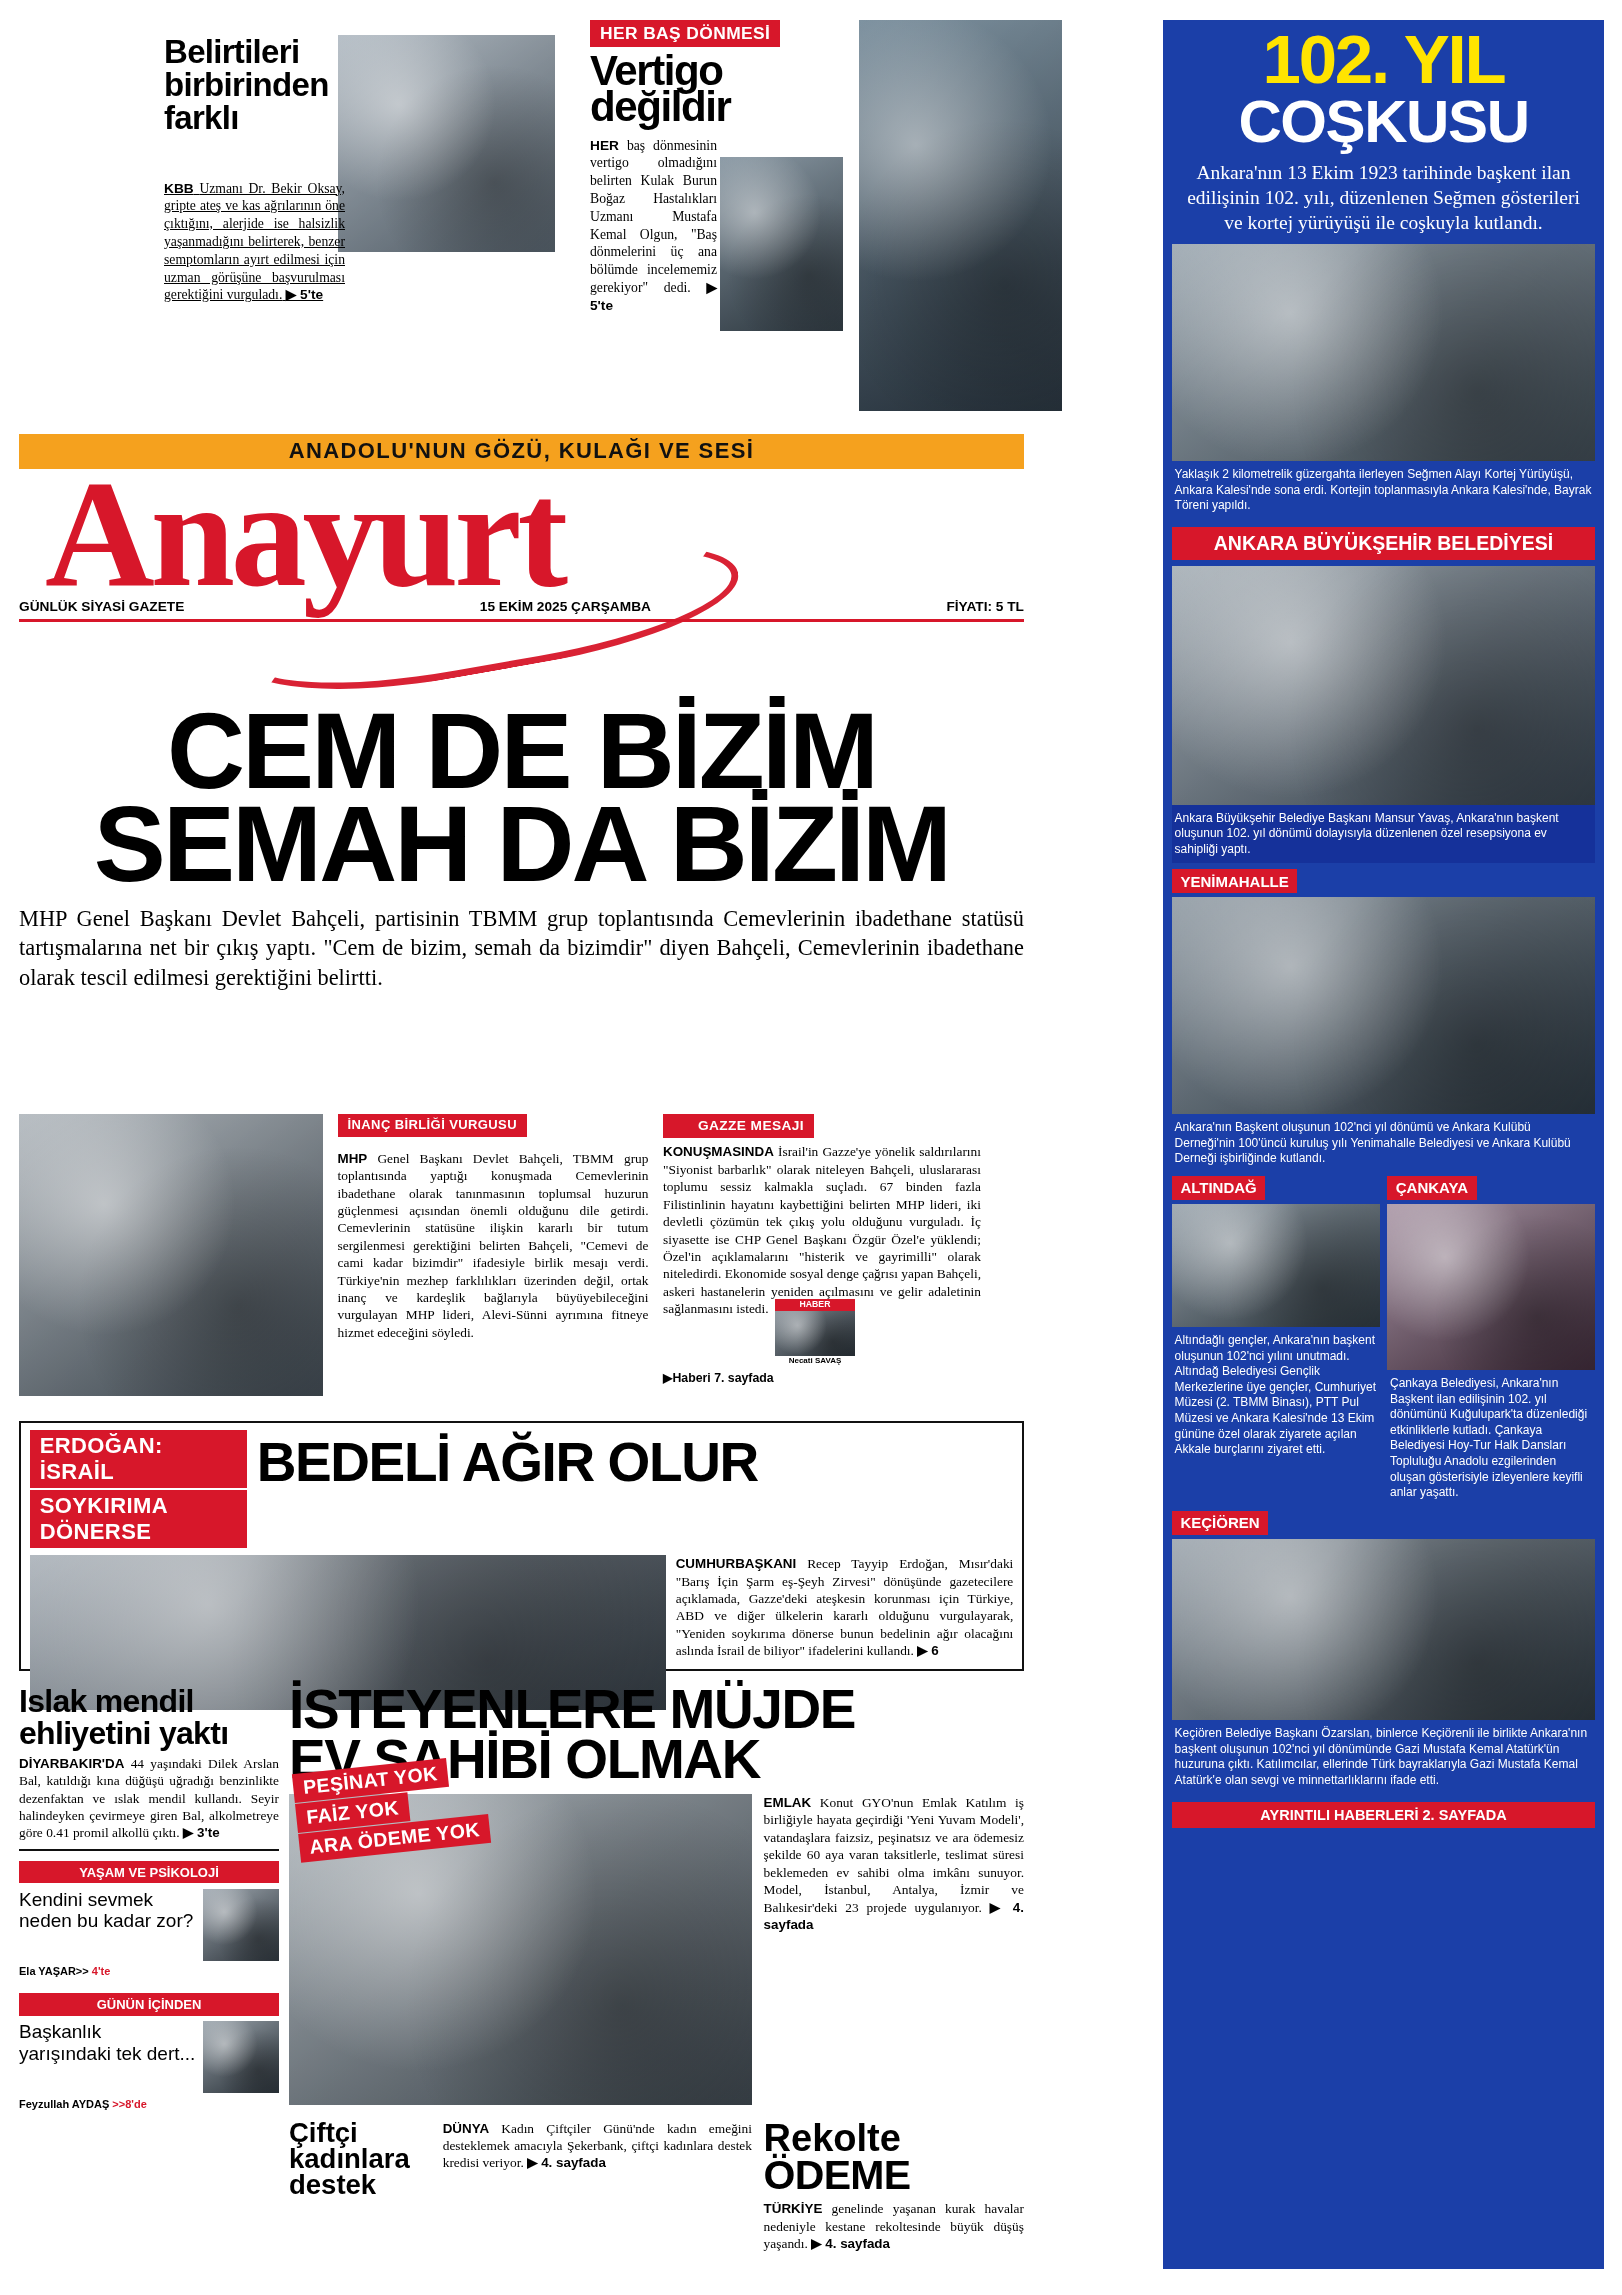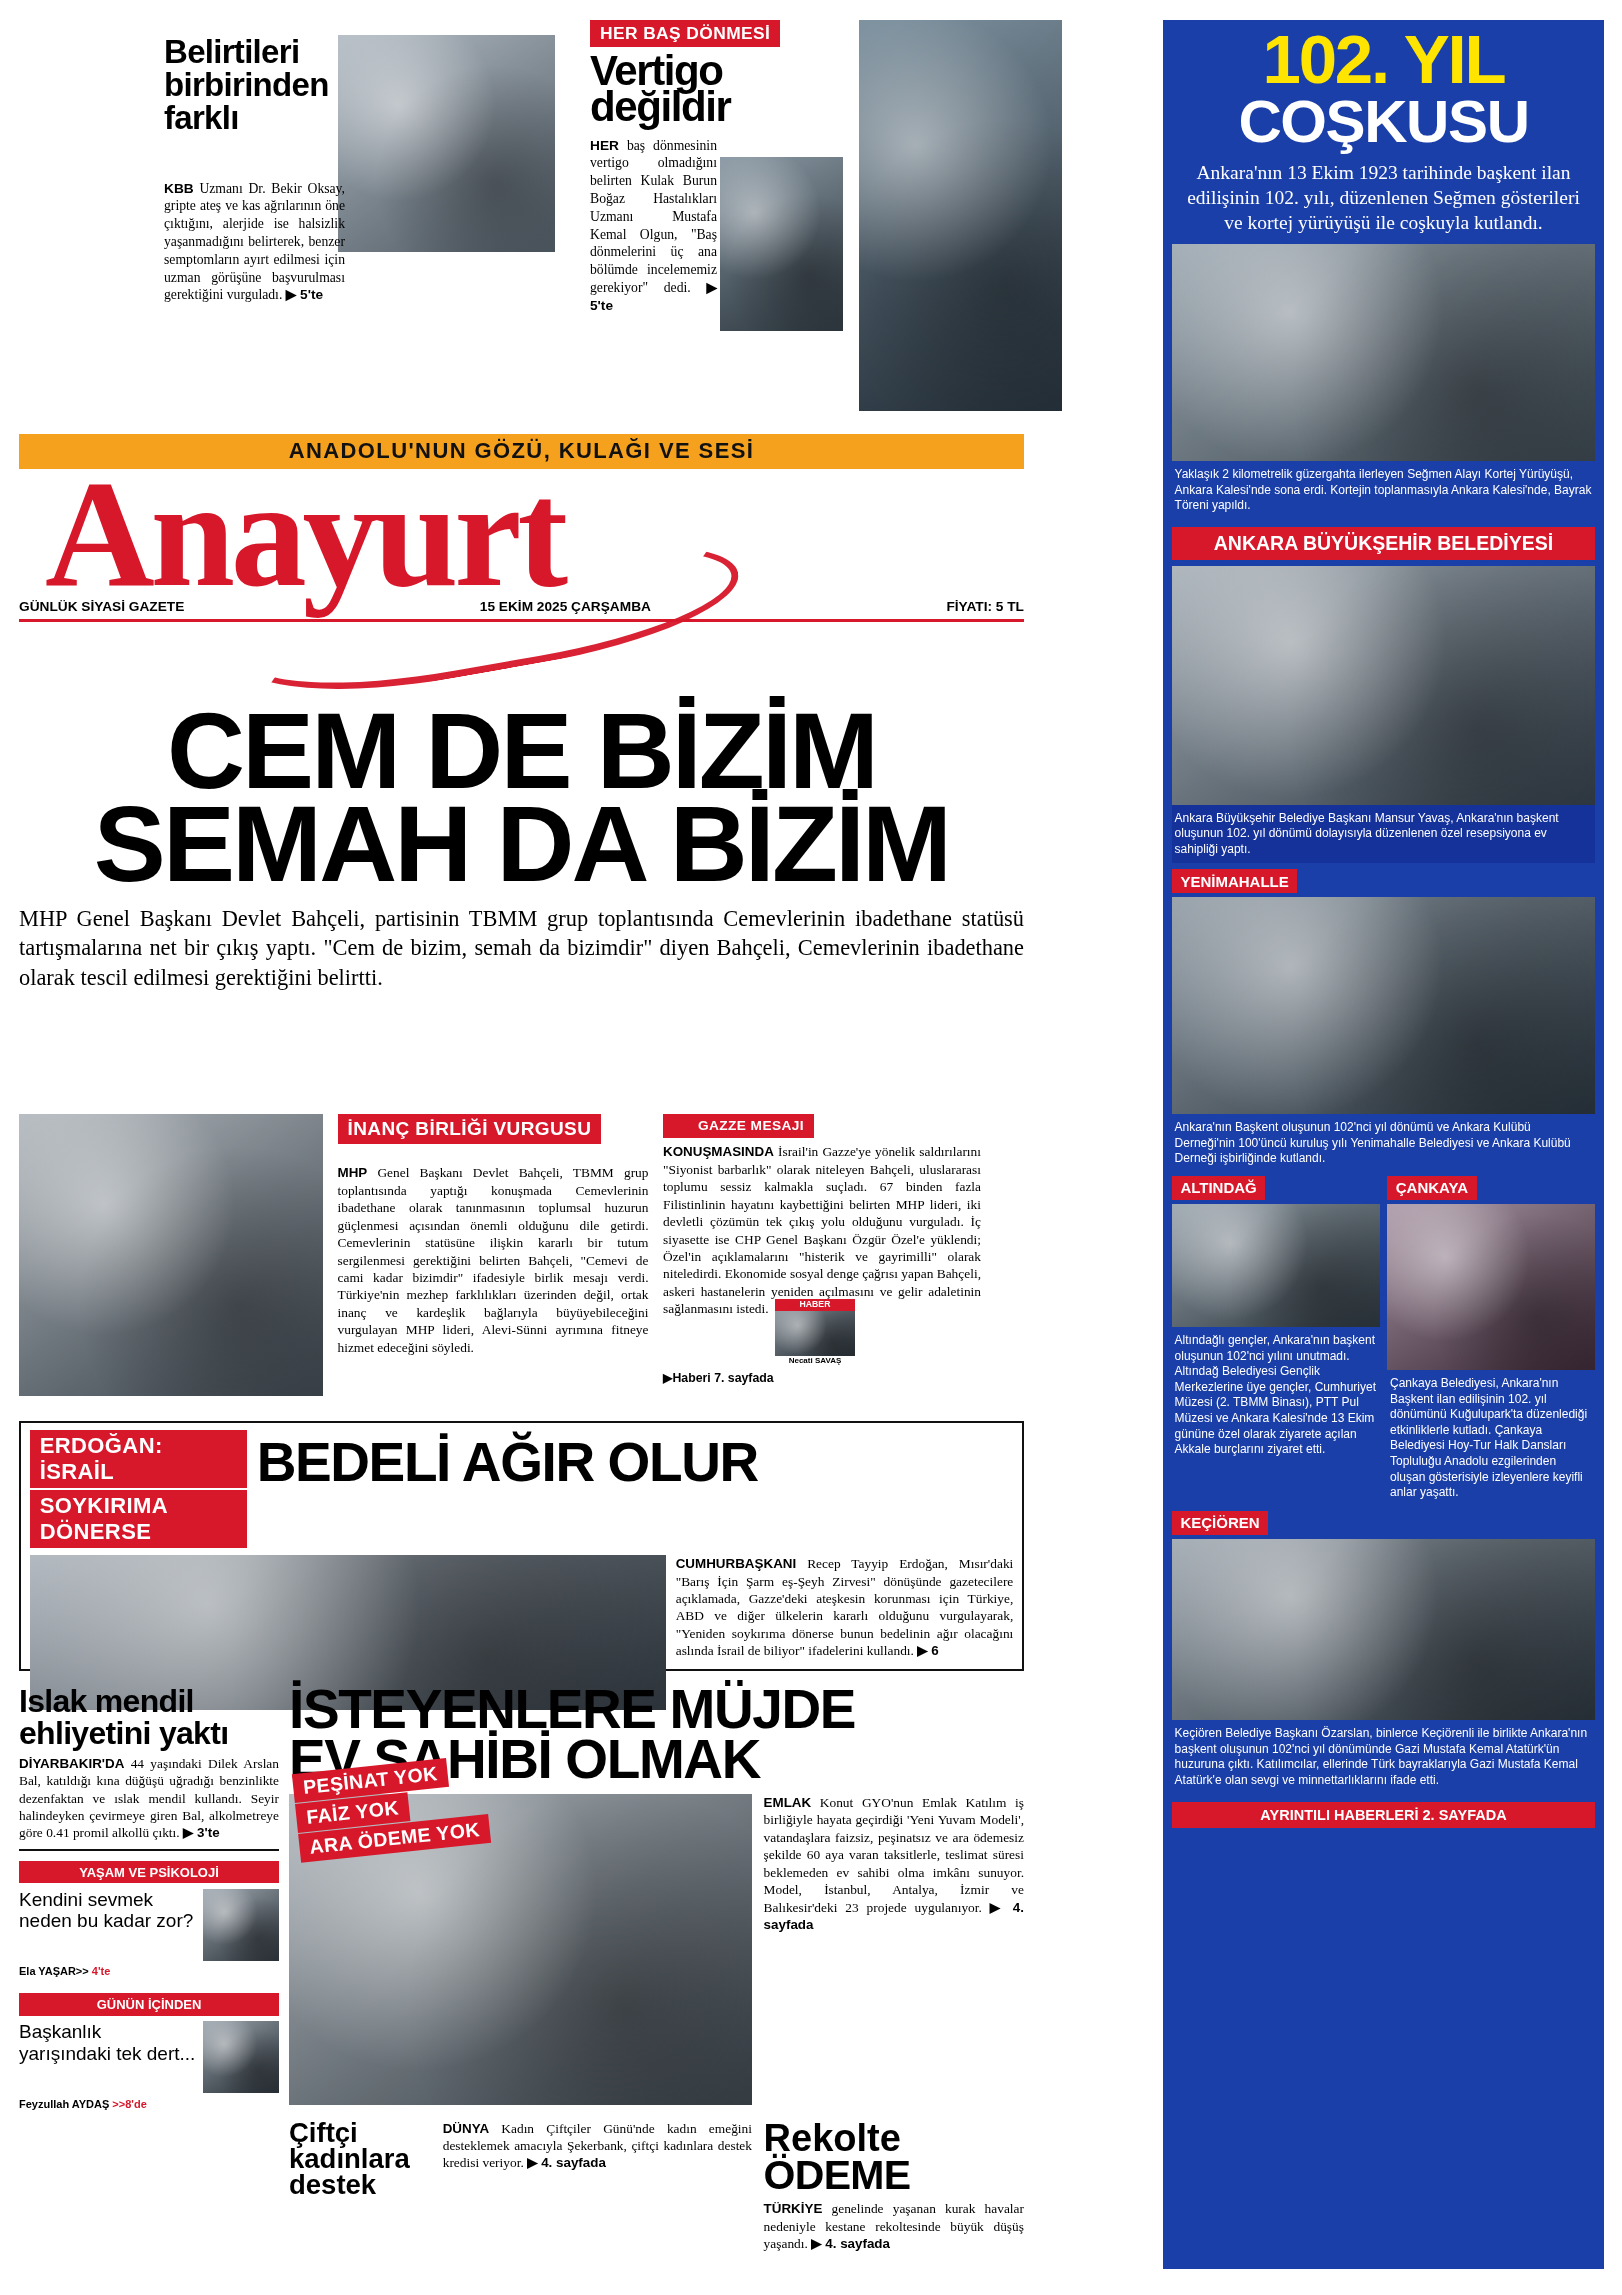--- a/index.html
+++ b/index.html
@@ -30,21 +30,21 @@
 
   
   .topstrip { position: absolute; left: 19px; top: 20px; width: 1585px; height: 383px; }
 
   .top-a { position: absolute; left: 145px; top: 14.5px; width: 391px; height: 369px; }
   .top-a .imgbox { position:absolute; right:0; top:0; width: 217px; height: 217px; }
   .top-a h2 {
     font-family:"Liberation Sans", sans-serif; font-weight:bold; font-size: 33px;
     line-height: 1.0; letter-spacing:-0.7px; width: 181px;
   }
-  .top-a .body { position:absolute; left:0; top: 145px; width: 181px; font-size: 13.7px; line-height: 1.3; text-align: justify; }
+  .top-a .body { position:absolute; left:0; top: 145px; width: 181px; font-size: 13.7px; line-height: 1.3; text-align: justify; text-decoration: underline; }
 
   .top-b { position:absolute; left: 571px; top: 0px; width: 253px; height: 391px; }
   .top-b h2 { font-family:"Liberation Sans", sans-serif; font-weight:bold; font-size: 42px; line-height:.95; margin-top: 4.3px; letter-spacing:-1.4px;}
   .top-b .body { font-size: 13.7px; line-height:1.3; width: 127px; margin-top: 10px; text-align: justify;}
   .top-b .imgbox { position:absolute; right: 0px; top: 137px; width: 123px; height: 174px; }
 
   .top-c { position:absolute; left: 840px; top: 0px; width: 203px; height: 391px; }
 
   
   .rightcol {
@@ -178,21 +178,21 @@
     <h1>SEMAH DA BİZİM</h1>
     <div class="lead">MHP Genel Başkanı Devlet Bahçeli, partisinin TBMM grup toplantısında Cemevlerinin ibadethane statüsü tartışmalarına net bir çıkış yaptı. "Cem de bizim, semah da bizimdir" diyen Bahçeli, Cemevlerinin ibadethane olarak tescil edilmesi gerektiğini belirtti.</div>
   </div>
 
   <div class="story3">
     <div style="display:flex; gap:14.5px;">
       <div style="width:304px;">
         <div class="photo" style="height:282px;background:linear-gradient(150deg,#cfd6dc,#5f6d79);"></div>
       </div>
       <div class="col" style="width:311px;">
-        <div class="ribbon" style="font-size:19px;margin-bottom:20px;">İNANÇ BİRLİĞİ VURGUSU</div>
+        <div class="ribbon" style="font-size:13px;margin-bottom:13px;">İNANÇ BİRLİĞİ VURGUSU</div>
         <div>
           <span class="hl">MHP</span>
           <span>Genel Başkanı Devlet Bahçeli, TBMM grup toplantısında yaptığı konuşmada Cemevlerinin ibadethane olarak tanınmasının toplumsal huzurun güçlenmesi açısından önemli olduğunu dile getirdi. Cemevlerinin statüsüne ilişkin kararlı bir tutum sergilenmesi gerektiğini belirten Bahçeli, "Cemevi de cami kadar bizimdir" ifadesiyle birlik mesajı verdi. Türkiye'nin mezhep farklılıkları üzerinden değil, ortak inanç ve kardeşlik bağlarıyla büyüyebileceğini vurgulayan MHP lideri, Alevi-Sünni ayrımına fitneye hizmet edeceğini söyledi.</span>
         </div>
       </div>
       <div class="col" style="width:318px; position:relative;">
         <div class="ribbon" style="font-size:13.7px;margin-bottom:5.8px;padding-left:35px;">GAZZE MESAJI</div>
         <div>
           <span class="hl">KONUŞMASINDA</span>
           <span>İsrail'in Gazze'ye yönelik saldırılarını "Siyonist barbarlık" olarak niteleyen Bahçeli, uluslararası toplumu sessiz kalmakla suçladı. 67 binden fazla Filistinlinin hayatını kaybettiğini belirten MHP lideri, iki devletli çözümün tek çıkış yolu olduğunu vurguladı. İç siyasette ise CHP Genel Başkanı Özgür Özel'e yüklendi; Özel'in açıklamalarını "histerik ve gayrimilli" olarak niteledirdi. Ekonomide sosyal denge çağrısı yapan Bahçeli, askeri hastanelerin yeniden açılmasını ve gelir adaletinin sağlanmasını istedi.</span>

